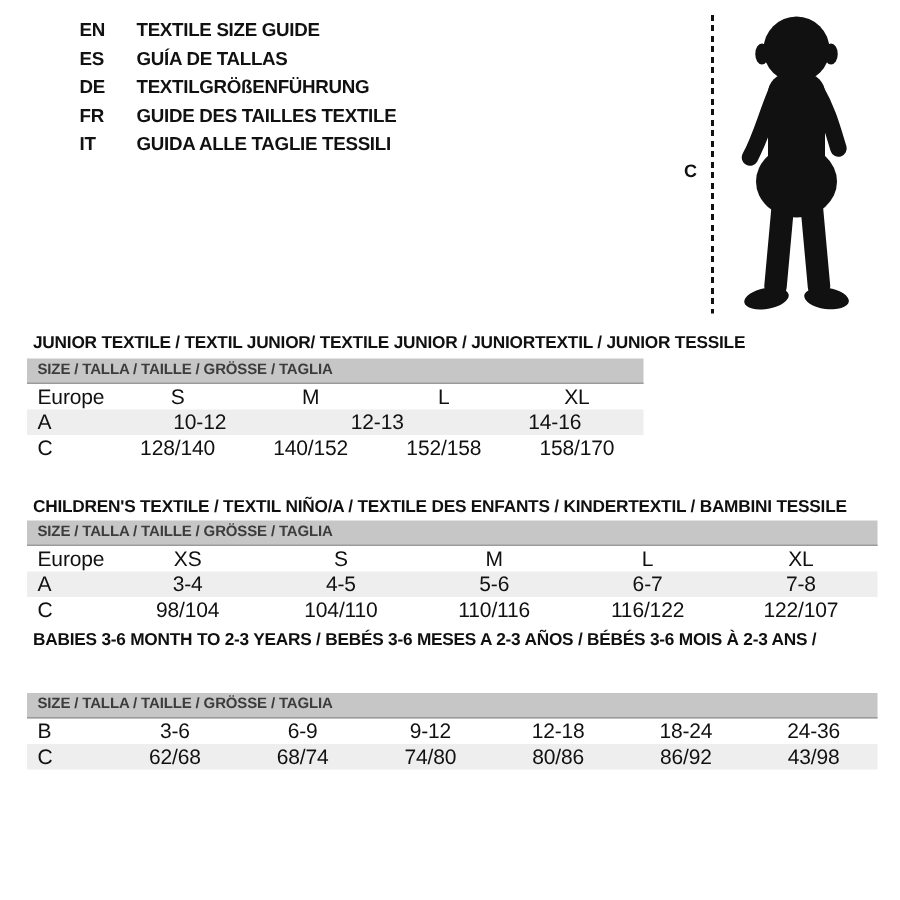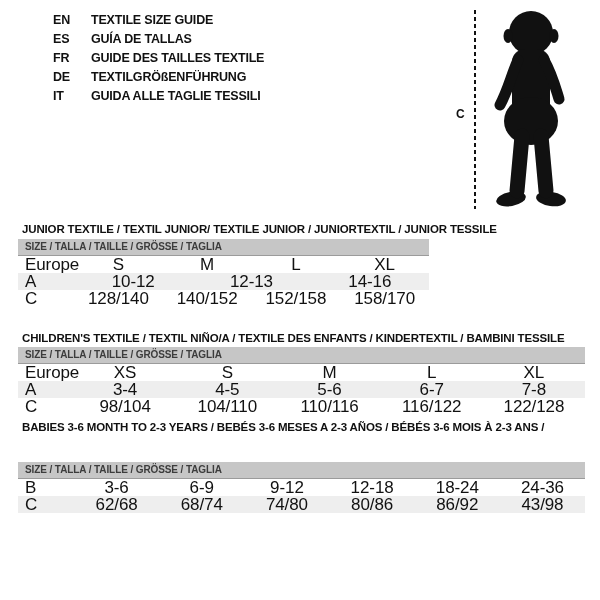--- a/index.html
+++ b/index.html
@@ -32,21 +32,21 @@
     position:absolute;left:22px;font-size:11.5px;font-weight:700;
     letter-spacing:-0.15px;color:#101010;white-space:nowrap;
   }
   .two-line{line-height:15px;}
   .size-table{position:absolute;left:18px;}
   .size-bar{
     height:16px;line-height:16px;background:var(--bar-bg);
     border-bottom:1px solid var(--bar-border);color:var(--bar-text);
     font-size:10px;font-weight:700;letter-spacing:-0.1px;padding-left:7px;
   }
-  .trow{display:flex;height:17px;line-height:17px;font-size:17px;letter-spacing:-0.1px;}
+  .trow{display:flex;height:17px;line-height:17px;font-size:14px;letter-spacing:-0.1px;}
   .trow.shade{background:var(--row-shade);}
   .tlabel{width:56px;padding-left:7px;box-sizing:border-box;text-align:left;}
   .tcell{flex:1;text-align:center;}
   
   .legend{position:absolute;left:22px;top:533px;}
   .legend-line{font-size:11px;font-weight:700;letter-spacing:-0.1px;line-height:17.5px;white-space:nowrap;}
 </style>
 </head>
 <body>
 
@@ -55,26 +55,26 @@
   <div class="lang-header">
     <div class="lang-row">
       <span class="lang-code">EN</span>
       <span class="lang-title">TEXTILE SIZE GUIDE</span>
     </div>
     <div class="lang-row">
       <span class="lang-code">ES</span>
       <span class="lang-title">GUÍA DE TALLAS</span>
     </div>
     <div class="lang-row">
+      <span class="lang-code">DE</span>
+      <span class="lang-title">TEXTILGRÖßENFÜHRUNG</span>
+    </div>
+    <div class="lang-row">
       <span class="lang-code">FR</span>
       <span class="lang-title">GUIDE DES TAILLES TEXTILE</span>
-    </div>
-    <div class="lang-row">
-      <span class="lang-code">DE</span>
-      <span class="lang-title">TEXTILGRÖßENFÜHRUNG</span>
     </div>
     <div class="lang-row">
       <span class="lang-code">IT</span>
       <span class="lang-title">GUIDA ALLE TAGLIE TESSILI</span>
     </div>
   </div>
 
   <div class="figure">
     <span class="height-label">C</span>
     <div class="height-line"></div>
@@ -143,21 +143,21 @@
           <span class="tcell">5-6</span>
           <span class="tcell">6-7</span>
           <span class="tcell">7-8</span>
         </div>
         <div class="trow">
           <span class="tlabel">C</span>
           <span class="tcell">98/104</span>
           <span class="tcell">104/110</span>
           <span class="tcell">110/116</span>
           <span class="tcell">116/122</span>
-          <span class="tcell">122/128</span>
+          <span class="tcell">122/107</span>
         </div>
       </div>
   </div>
 
   <div class="section-title two-line" style="top:420px;">
     <div>BABIES 3-6 MONTH TO 2-3 YEARS / BEBÉS 3-6 MESES A 2-3 AÑOS / BÉBÉS 3-6 MOIS À 2-3 ANS /</div>
   </div>
   <div class="size-table" style="top:462px;width:567px;">
     <div class="size-bar">SIZE / TALLA / TAILLE / GRÖSSE / TAGLIA</div>
     <div>

